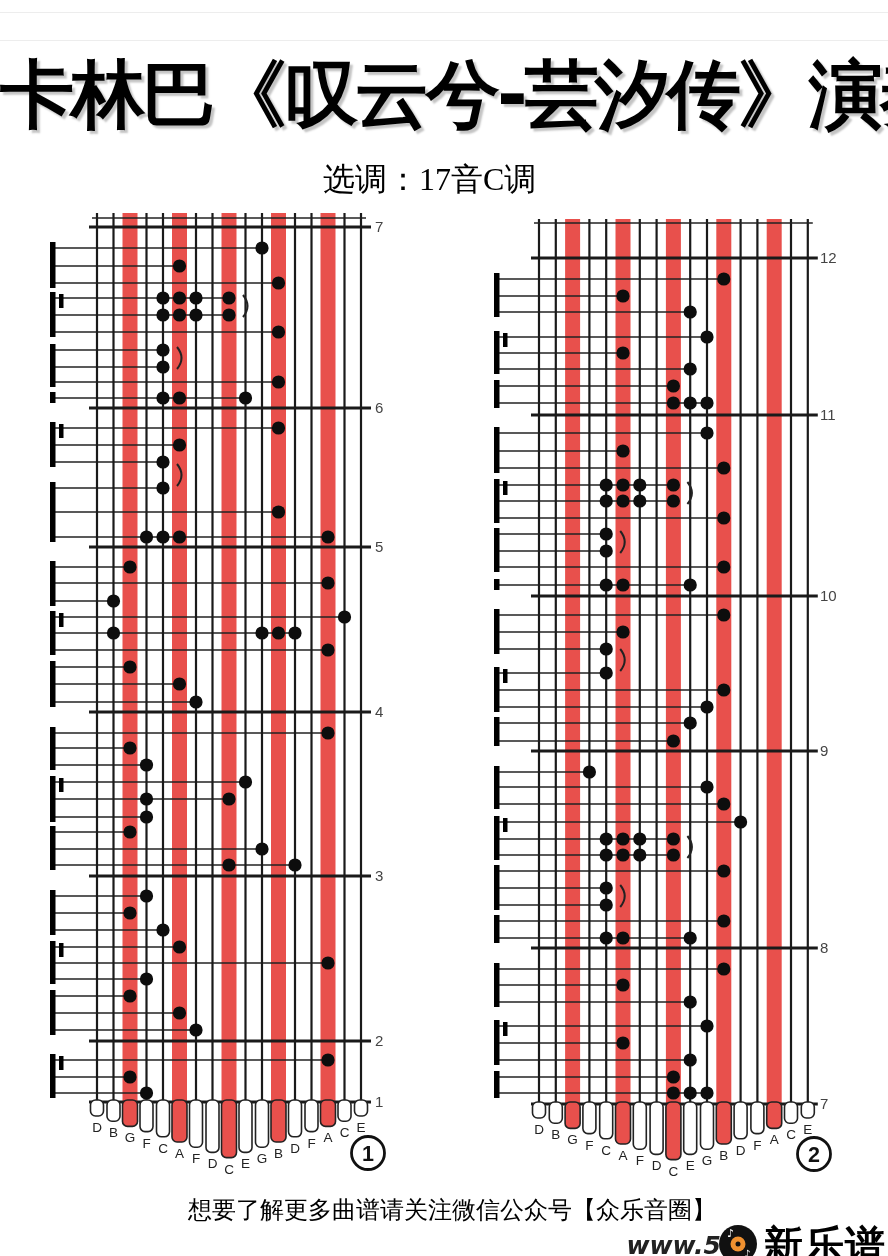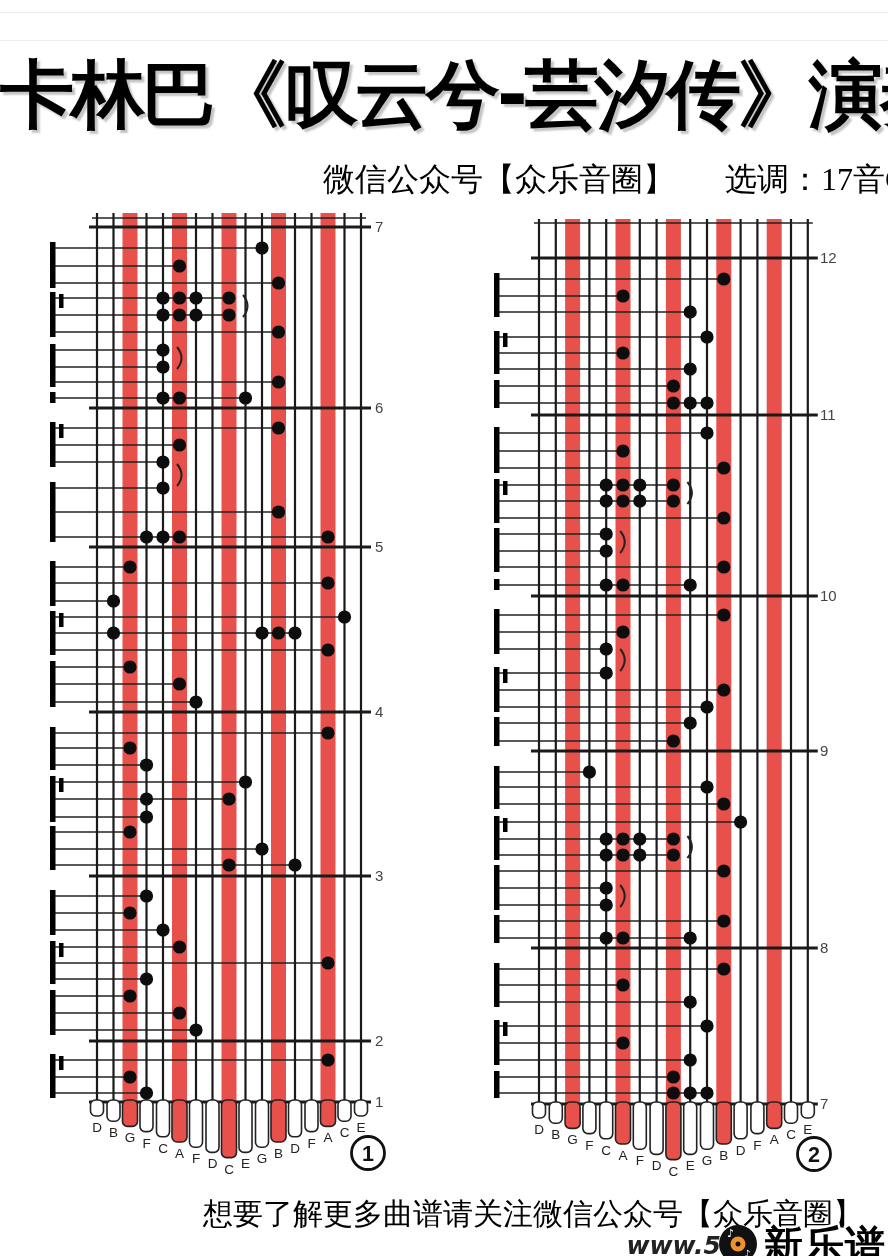--- a/index.html
+++ b/index.html
@@ -4,42 +4,41 @@
 <style>
   html,body{margin:0;padding:0;background:#888;}
   .page{position:relative;width:888px;height:1256px;margin:0 auto;background:#fff;overflow:hidden;
         font-family:"Liberation Sans",sans-serif;}
   .faint-line{position:absolute;left:0;width:100%;height:1px;background:#ededed;}
   .title{position:absolute;left:0;top:50px;width:100%;text-align:center;
          font-family:"DejaVu Sans",sans-serif;font-weight:900;font-size:74px;line-height:1.2;
          letter-spacing:-3px;color:#000;text-shadow:3px 3px 2px #c4c4c4;white-space:nowrap;}
   .subtitle{position:absolute;top:158px;left:323px;display:flex;gap:50px;
             font-family:"Liberation Serif",serif;font-size:32px;color:#000;white-space:nowrap;}
-  .footer-text{position:absolute;top:1194px;left:203px;font-family:"Liberation Serif",serif;
-               font-size:30px;color:#000;white-space:nowrap;}
+  .footer-text{position:absolute;top:1194px;left:188px;font-family:"Liberation Serif",serif;
+               font-size:24px;color:#000;white-space:nowrap;}
   .logo{position:absolute;top:1218px;right:2px;display:flex;align-items:center;}
   .logo .url{font-family:"DejaVu Sans",sans-serif;font-style:italic;font-weight:bold;
              font-size:25px;color:#222;margin-right:-8px;}
   .logo .disc{position:relative;z-index:2;margin:0 4px;}
   .logo .brand{font-family:"DejaVu Sans",sans-serif;font-weight:900;font-size:40px;color:#000;
                letter-spacing:1px;white-space:nowrap;
                text-shadow:-2px -2px 0 #fff,2px -2px 0 #fff,-2px 2px 0 #fff,2px 2px 0 #fff;}
   #tab-svg{position:absolute;left:0;top:0;}
 </style>
 </head>
 <body>
 
 <div class="page">
   <div class="faint-line" style="top:12px"></div>
   <div class="faint-line" style="top:40px"></div>
 
   <div class="title">卡林巴《叹云兮-芸汐传》演奏谱</div>
 
   <div class="subtitle">
-    <span>微信公众号【众乐音圈】</span>
     <span>选调：17音C调</span>
   </div>
 
   <svg id="tab-svg" width="888" height="1256">
       <g>
         <g>
           <rect x="122.5" y="213" width="15" height="889" fill="#e8504c"></rect>
           <rect x="172" y="213" width="15" height="889" fill="#e8504c"></rect>
           <rect x="221.5" y="213" width="15" height="889" fill="#e8504c"></rect>
           <rect x="271" y="213" width="15" height="889" fill="#e8504c"></rect>

